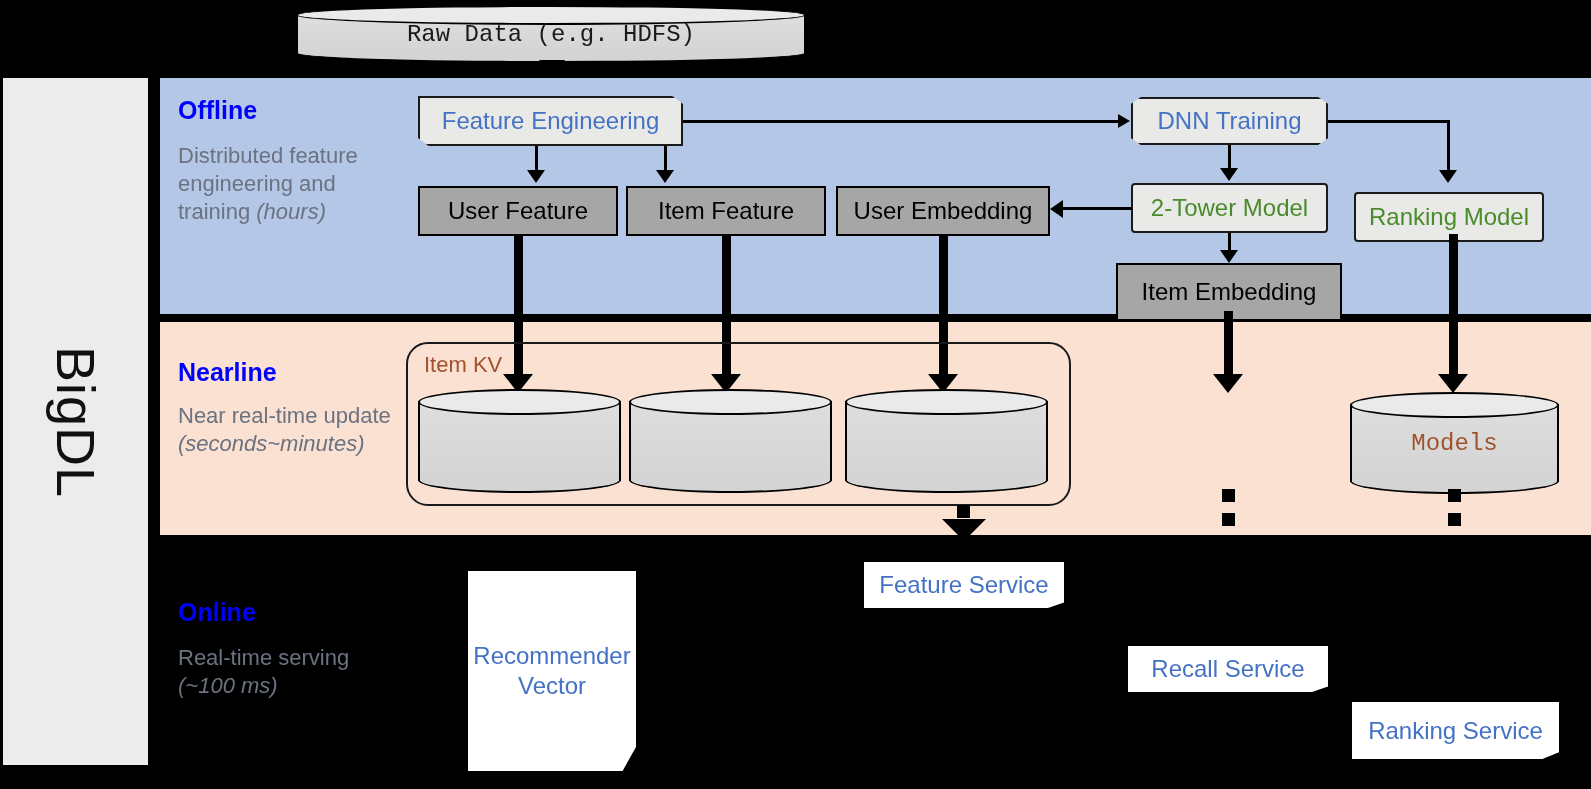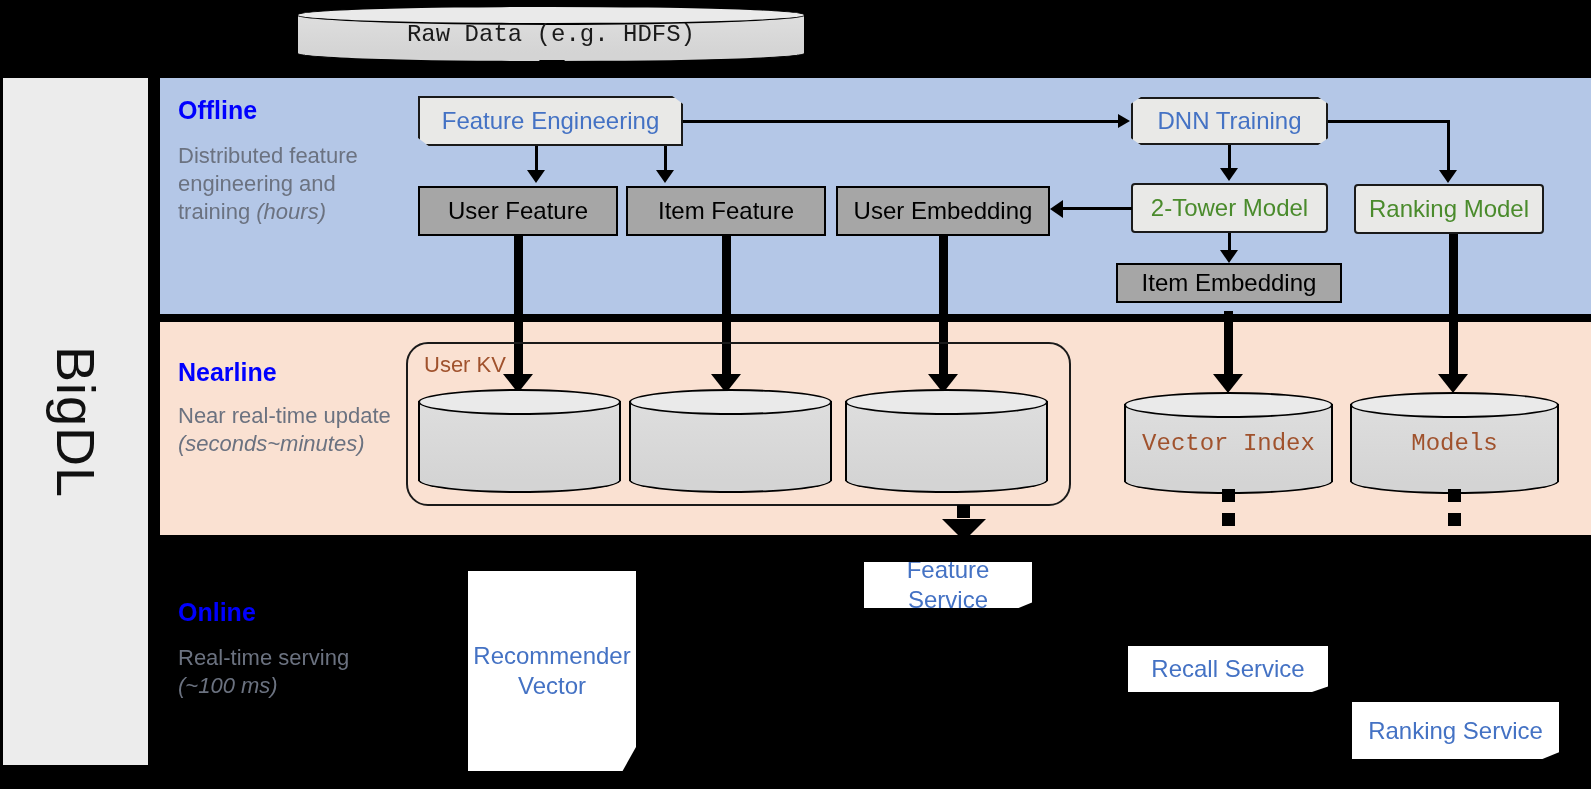--- a/index.html
+++ b/index.html
@@ -145,91 +145,85 @@
   <div class="box grey-box" style="left:418px;top:186px;width:200px;height:50px;">
     <span>User Feature</span>
   </div>
   <div class="box grey-box" style="left:836px;top:186px;width:214px;height:50px;">
     <span>User Embedding</span>
   </div>
 
   <div class="box proc-box proc-green" style="left:1131px;top:183px;width:197px;height:50px;">
     <span>2-Tower Model</span>
   </div>
-  <div class="box proc-box proc-green" style="left:1354px;top:184px;width:190px;height:50px;">
+  <div class="box proc-box proc-green" style="left:1354px;top:192px;width:190px;height:50px;">
     <span>Ranking Model</span>
   </div>
 
   <div class="line thin-h" style="left:1062px;top:207px;width:70px;"></div>
   <div class="arrow-left" style="left:1050px;top:200px;"></div>
 
   <div class="line thin-v" style="left:1228px;top:233px;height:25px;"></div>
   <div class="arrow-down" style="left:1220px;top:250px;"></div>
 
-  <div class="box grey-box" style="left:1116px;top:263px;width:226px;height:40px;">
+  <div class="box grey-box" style="left:1116px;top:263px;width:226px;height:58px;">
     <span>Item Embedding</span>
   </div>
 
   <div class="line thick-v" style="left:514px;top:236px;height:143px;"></div>
   <div class="arrow-down fat" style="left:503px;top:374px;"></div>
 
   <div class="line thick-v" style="left:722px;top:236px;height:143px;"></div>
   <div class="arrow-down fat" style="left:711px;top:374px;"></div>
 
   <div class="line thick-v" style="left:939px;top:236px;height:143px;"></div>
   <div class="arrow-down fat" style="left:928px;top:374px;"></div>
 
   <div class="line thick-v" style="left:1224px;top:311px;height:68px;"></div>
   <div class="arrow-down fat" style="left:1213px;top:374px;"></div>
 
   <div class="line thick-v" style="left:1449px;top:234px;height:145px;"></div>
   <div class="arrow-down fat" style="left:1438px;top:374px;"></div>
 
   <div id="redis-kv" style="left:406px;top:342px;width:665px;height:164px;"></div>
-  <div id="redis-kv-label" style="left:424px;top:352px;">User KV</div>
+  <div id="redis-kv-label" style="left:424px;top:352px;">Item KV</div>
 
   <div class="cyl" style="left:418px;top:389px;width:203px;height:104px;">
     <div class="bot"></div>
     <div class="body"></div>
     <div class="top"></div>
   </div>
   <div class="cyl" style="left:629px;top:389px;width:203px;height:104px;">
     <div class="bot"></div>
     <div class="body"></div>
     <div class="top"></div>
   </div>
   <div class="cyl" style="left:845px;top:389px;width:203px;height:104px;">
     <div class="bot"></div>
     <div class="body"></div>
     <div class="top"></div>
   </div>
 
-  <div class="cyl" style="left:1124px;top:392px;width:209px;height:102px;">
-    <div class="bot"></div>
-    <div class="body"></div>
-    <div class="top"></div>
-    <div class="cap-label">Vector Index</div>
-  </div>
   <div class="cyl" style="left:1350px;top:392px;width:209px;height:102px;">
     <div class="bot"></div>
     <div class="body"></div>
     <div class="top"></div>
     <div class="cap-label">Models</div>
   </div>
 
   <div class="sq" style="left:957px;top:505px;"></div>
   <div class="arrow-down fat" style="left:949px;top:519px;border-left-width:22px;border-right-width:22px;border-top-width:22px;left:942px;"></div>
 
   <div class="sq" style="left:1222px;top:489px;"></div>
   <div class="sq" style="left:1222px;top:513px;"></div>
 
   <div class="sq" style="left:1448px;top:489px;"></div>
   <div class="sq" style="left:1448px;top:513px;"></div>
 
-  <div class="note" style="left:864px;top:562px;width:168px;height:46px;">
+  <div class="note" style="left:864px;top:562px;width:200px;height:46px;">
     <span>Feature Service</span>
   </div>
 
   <div class="note" style="left:468px;top:571px;width:168px;height:200px;">
     <span>Recommender Vector</span>
   </div>
 
   <div class="note" style="left:1128px;top:646px;width:200px;height:46px;">
     <span>Recall Service</span>
   </div>

